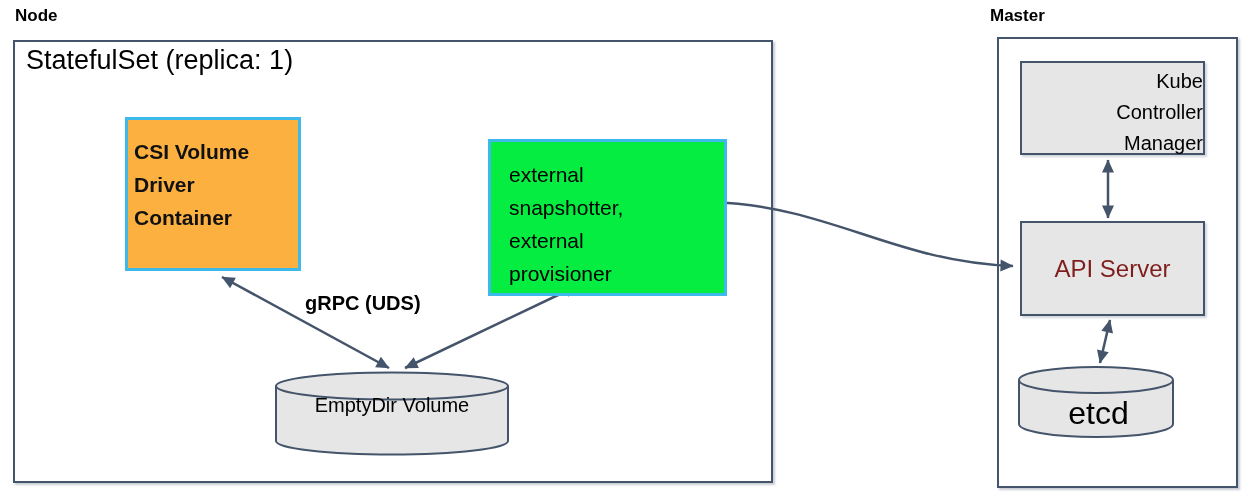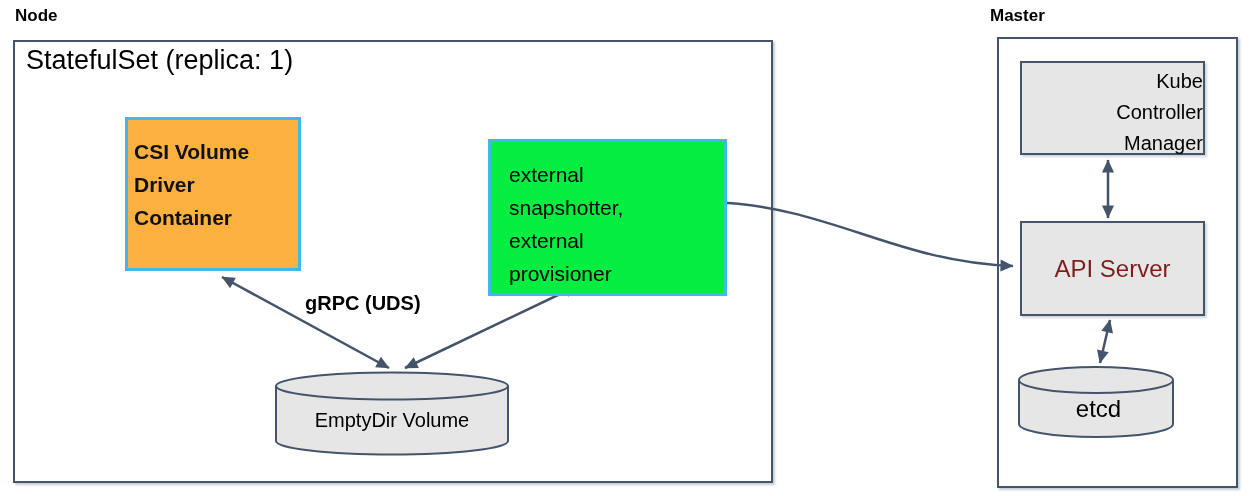--- a/index.html
+++ b/index.html
@@ -99,31 +99,31 @@
   .grpc-label {
     position: absolute;
     left: 305px; top: 292px; width: 160px;
     text-align: left;
     font-size: 20px; font-weight: 700; color: #000;
     white-space: nowrap;
   }
 
   .emptydir-label {
     position: absolute;
-    left: 282px; top: 409px; width: 220px;
+    left: 282px; top: 394px; width: 220px;
     text-align: center;
     font-size: 20px; color: #000;
     white-space: nowrap;
   }
 
   .etcd-label {
     position: absolute;
     left: 1019px; top: 395px; width: 159px;
     text-align: center;
-    font-size: 24px; color: #000;
+    font-size: 32px; color: #000;
     white-space: nowrap;
   }
 </style>
 </head>
 <body>
 
 <div class="canvas">
 
   <svg class="overlay" viewBox="0 0 1250 496">
     <defs>

